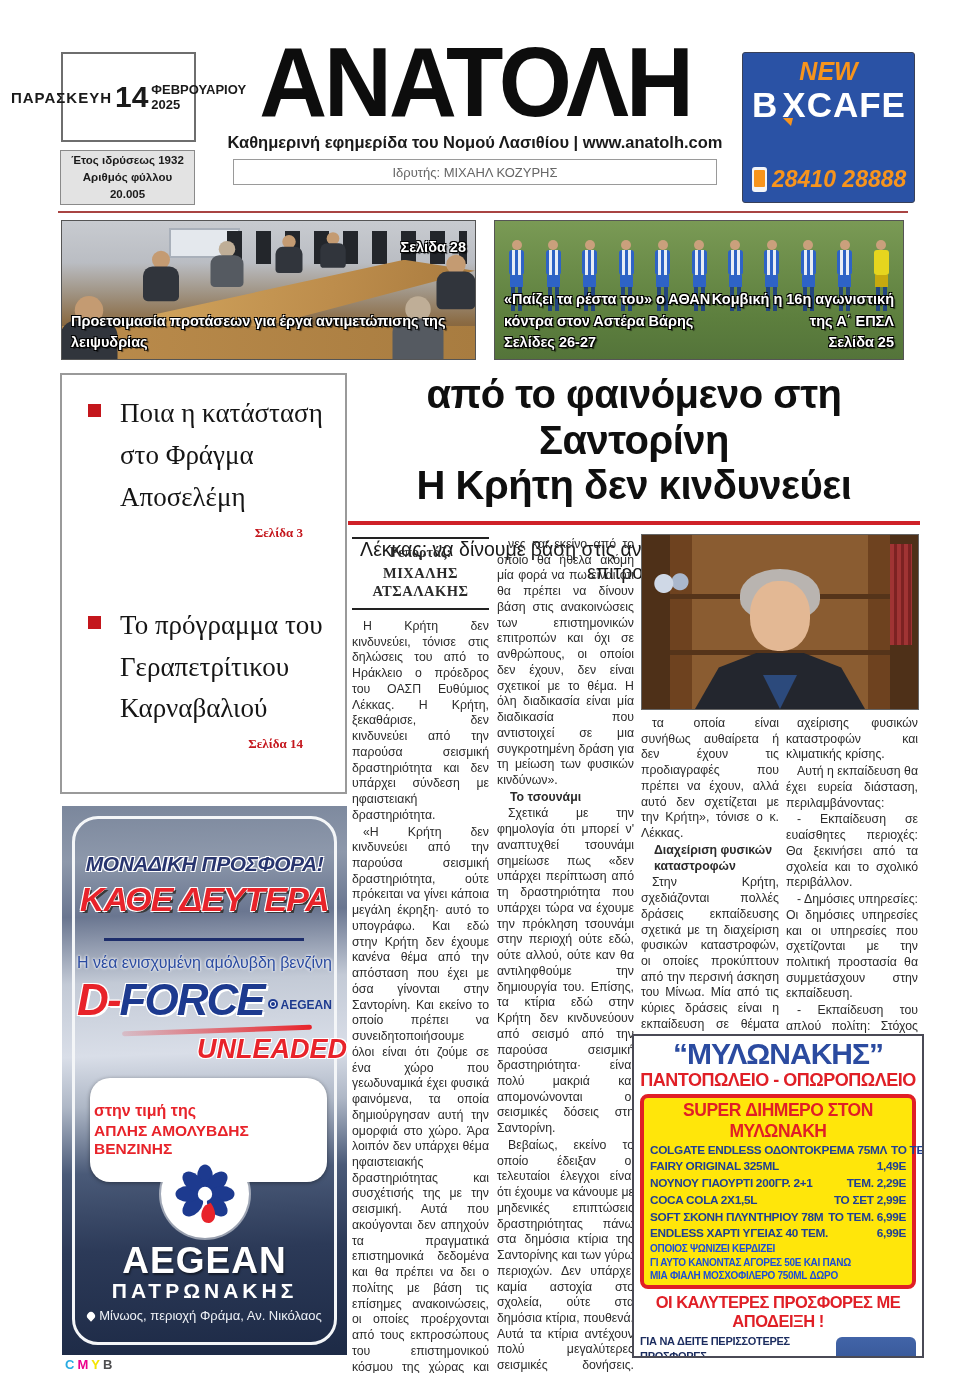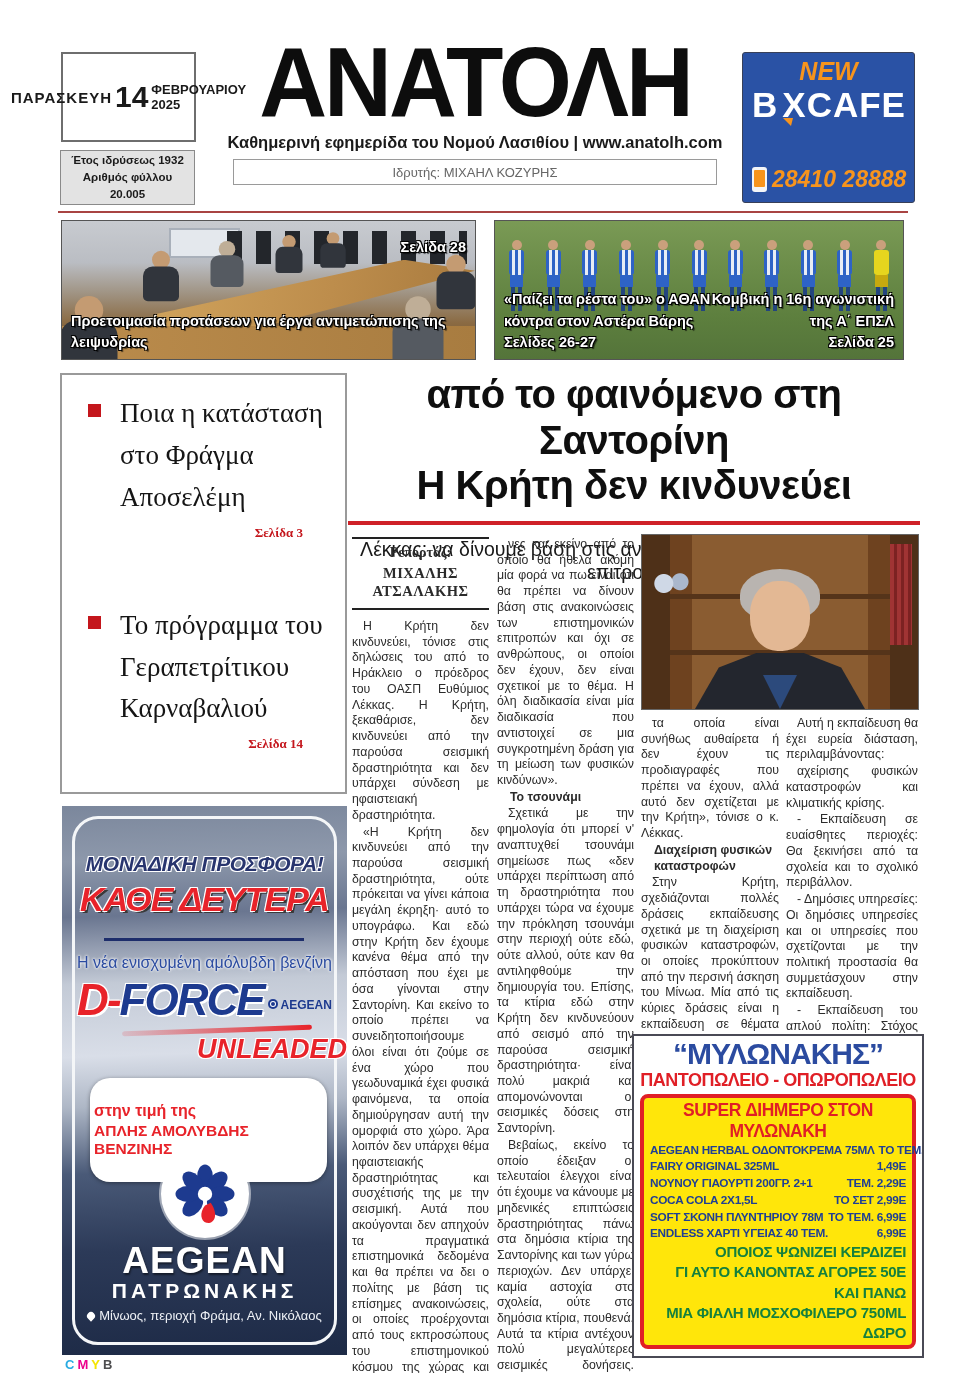--- a/index.html
+++ b/index.html
@@ -144,21 +144,21 @@
 
   
   .myl{position:absolute;left:632px;top:1034px;width:292px;height:324px;border:2px solid #4a4a55;background:#fff;
        box-sizing:border-box;padding:2px 6px;overflow:hidden;}
   .myl-title{color:#2b4ba0;font-weight:bold;font-size:30px;text-align:center;line-height:1.05;letter-spacing:-1px;}
   .myl-sub{color:#e01f26;font-weight:bold;font-size:18px;text-align:center;letter-spacing:-0.5px;}
   .myl-yellow{margin-top:3px;background:#ffe60a;border:4px solid #e01f26;border-radius:8px;padding:2px 6px;}
   .myl-promo-title{color:#e01f26;font-weight:bold;font-size:17.5px;text-align:center;letter-spacing:-0.5px;}
   .myl-item{display:flex;justify-content:space-between;gap:4px;color:#1f3f94;font-weight:bold;font-size:11.8px;
             line-height:1.42;letter-spacing:-0.3px;white-space:nowrap;}
-  .myl-promo-line{color:#15803d;font-weight:bold;font-size:15px;text-align:right;line-height:1.35;letter-spacing:-0.3px;}
+  .myl-promo-line{color:#1d4ed8;font-weight:bold;font-size:10px;text-align:left;line-height:1.35;letter-spacing:-0.3px;}
   .myl-receipt{color:#e01f26;font-weight:bold;font-size:16.5px;text-align:center;margin-top:4px;letter-spacing:-0.5px;}
   .myl-fb{position:relative;margin-top:3px;padding-right:86px;color:#1a2b5e;font-weight:bold;font-size:11px;line-height:1.4;letter-spacing:-0.3px;}
   .myl-fb-btn{position:absolute;right:0;top:3px;width:80px;height:40px;background:linear-gradient(#4264a8,#31508f);
               border-radius:6px;color:#fff;display:flex;align-items:center;justify-content:center;gap:5px;
               font-size:12.5px;font-weight:bold;}
 </style>
 </head>
 <body>
 
 <div class="page">
@@ -329,22 +329,22 @@
       <div class="lk-shirt"></div>
     </div>
   </div>
 
   <div class="col col3">
     <p>τα οποία είναι συνήθως αυθαίρετα ή δεν έχουν τις προδιαγραφές που πρέπει να έχουν, αλλά αυτό δεν σχετίζεται με την Κρήτη», τόνισε ο κ. Λέκκας.</p>
     <p class="mini-head">Διαχείριση φυσικών καταστροφών</p>
     <p>Στην Κρήτη, σχεδιάζονται πολλές δράσεις εκπαίδευσης σχετικά με τη διαχείριση φυσικών καταστροφών, οι οποίες προκύπτουν από την περσινή άσκηση του Μίνωα. Μία από τις κύριες δράσεις είναι η εκπαίδευση σε θέματα δι-</p>
   </div>
   <div class="col col4">
+    <p>αχείρισης φυσικών καταστροφών και κλιματικής κρίσης.</p>
     <p>Αυτή η εκπαίδευση θα έχει ευρεία διάσταση, περιλαμβάνοντας:</p>
-    <p>αχείρισης φυσικών καταστροφών και κλιματικής κρίσης.</p>
     <p>- Εκπαίδευση σε ευαίσθητες περιοχές: Θα ξεκινήσει από τα σχολεία και το σχολικό περιβάλλον.</p>
     <p>- Δημόσιες υπηρεσίες: Οι δημόσιες υπηρεσίες και οι υπηρεσίες που σχετίζονται με την πολιτική προστασία θα συμμετάσχουν στην εκπαίδευση.</p>
     <p>- Εκπαίδευση του απλού πολίτη: Στόχος εί-</p>
     <p class="continuation">Η ΣΥΝΕΧΕΙΑ: Στη σελίδα 5</p>
   </div>
 
   <div class="aegean">
     <div class="aeg-frame"></div>
     <div class="aeg aeg-offer">ΜΟΝΑΔΙΚΗ ΠΡΟΣΦΟΡΑ!</div>
     <div class="aeg aeg-monday">ΚΑΘΕ ΔΕΥΤΕΡΑ</div>
@@ -383,21 +383,21 @@
   <div class="cmyb">
     <span class="c">C</span><span class="m">M</span><span class="y">Y</span><span class="b">B</span>
   </div>
 
   <div class="myl">
     <div class="myl-title">“ΜΥΛΩΝΑΚΗΣ”</div>
     <div class="myl-sub">ΠΑΝΤΟΠΩΛΕΙΟ - ΟΠΩΡΟΠΩΛΕΙΟ</div>
     <div class="myl-yellow">
       <div class="myl-promo-title">SUPER ΔΙΗΜΕΡΟ ΣΤΟΝ ΜΥΛΩΝΑΚΗ</div>
       <div class="myl-item">
-        <span>AEGEAN HERBAL ΟΔΟΝΤΟΚΡΕΜΑ 75ΜΛ</span>
+        <span>COLGATE ENDLESS ΟΔΟΝΤΟΚΡΕΜΑ 75ΜΛ</span>
           <span>ΤΟ ΤΕΜ.  1,19Ε</span>
       </div>
       <div class="myl-item">
         <span>FAIRY ORIGINAL 325ML</span>
           <span>1,49Ε</span>
       </div>
       <div class="myl-item">
         <span>ΝΟΥΝΟΥ ΓΙΑΟΥΡΤΙ 200ΓΡ. 2+1</span>
           <span>ΤΕΜ.  2,29Ε</span>
       </div>

